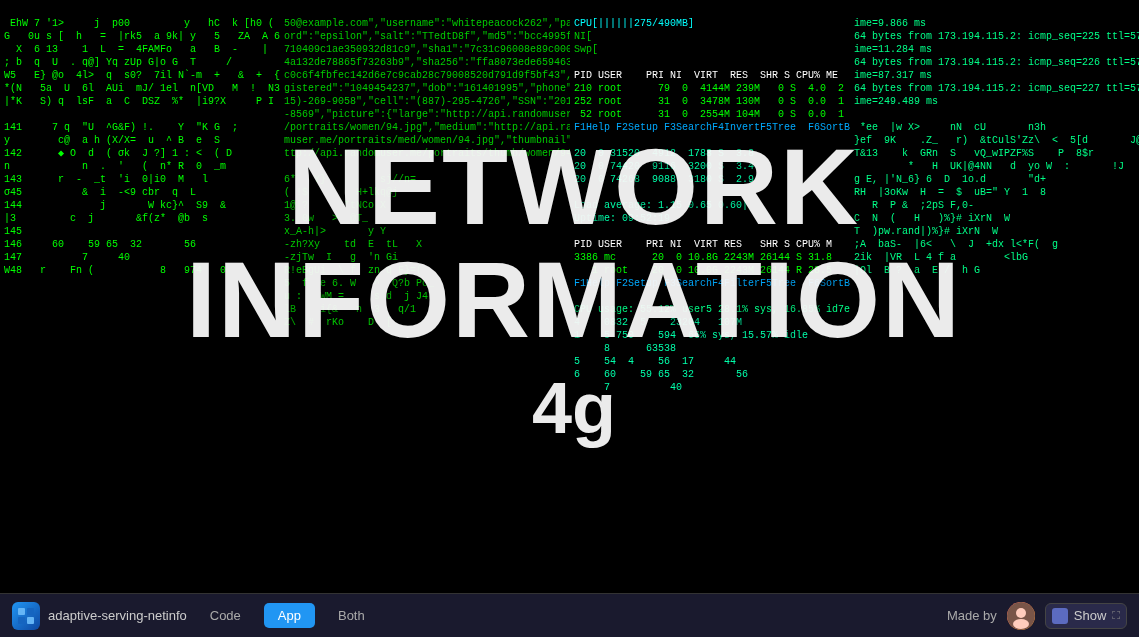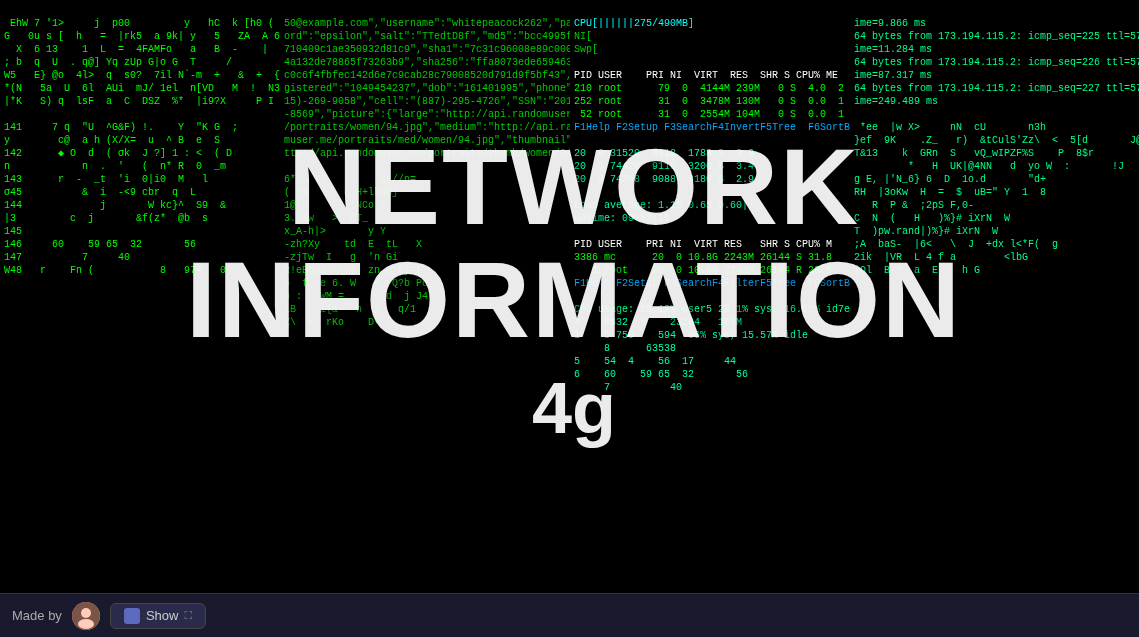--- a/index.html
+++ b/index.html
@@ -160,21 +160,21 @@
 
     .show-btn {
       display: flex;
       align-items: center;
       gap: 6px;
       background: #2a2a4a;
       border: 1px solid #444;
       border-radius: 6px;
       color: #ccc;
       font-size: 13px;
-      padding: 4px 13px;
+      padding: 4px 6px;
       cursor: pointer;
       font-family: Arial, sans-serif;
     }
 
     .show-btn .icon-square {
       width: 16px;
       height: 16px;
       background: #5c6bc0;
       border-radius: 3px;
       display: inline-block;
@@ -295,20 +295,36 @@
   </div>
 </div>
 
 <div class="overlay-text">
   <div class="overlay-title">NETWORK</div>
   <div class="overlay-title">INFORMATION</div>
   <div class="overlay-subtitle">4g</div>
 </div>
 
 <div class="taskbar">
+  <div class="taskbar-left">
+
+    <div class="app-icon">
+      <svg width="18" height="18" viewBox="0 0 18 18">
+        <rect x="1" y="1" width="7" height="7" fill="#64b5f6" rx="1"></rect>
+        <rect x="10" y="1" width="7" height="7" fill="#1565c0" rx="1"></rect>
+        <rect x="1" y="10" width="7" height="7" fill="#1565c0" rx="1"></rect>
+        <rect x="10" y="10" width="7" height="7" fill="#64b5f6" rx="1"></rect>
+      </svg>
+    </div>
+    <span class="app-name">adaptive-serving-netinfo</span>
+
+    <button class="tab-btn inactive">Code</button>
+    <button class="tab-btn active">App</button>
+    <button class="tab-btn inactive">Both</button>
+  </div>
 
   <div class="taskbar-right">
     <span class="made-by">Made by</span>
 
     <div class="avatar-circle">
       <svg width="28" height="28" viewBox="0 0 28 28">
         <circle cx="14" cy="14" r="14" fill="#795548"></circle>
         <circle cx="14" cy="11" r="5" fill="#ffccbc"></circle>
         <ellipse cx="14" cy="22" rx="8" ry="5" fill="#ffccbc"></ellipse>
       </svg>

